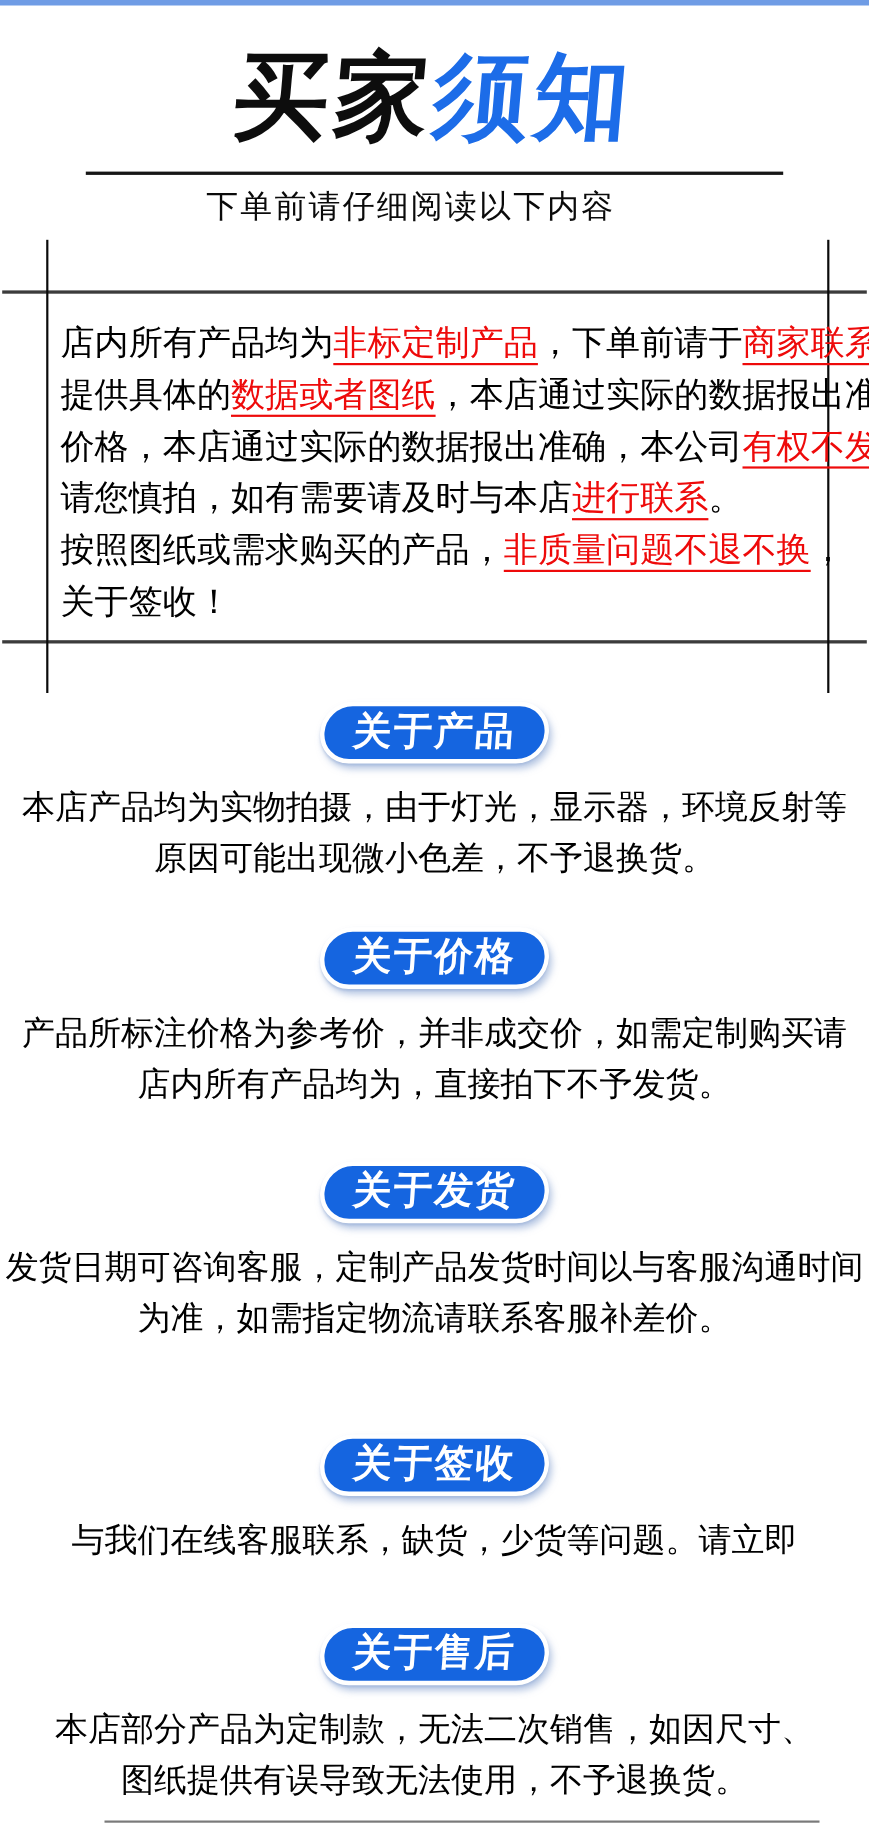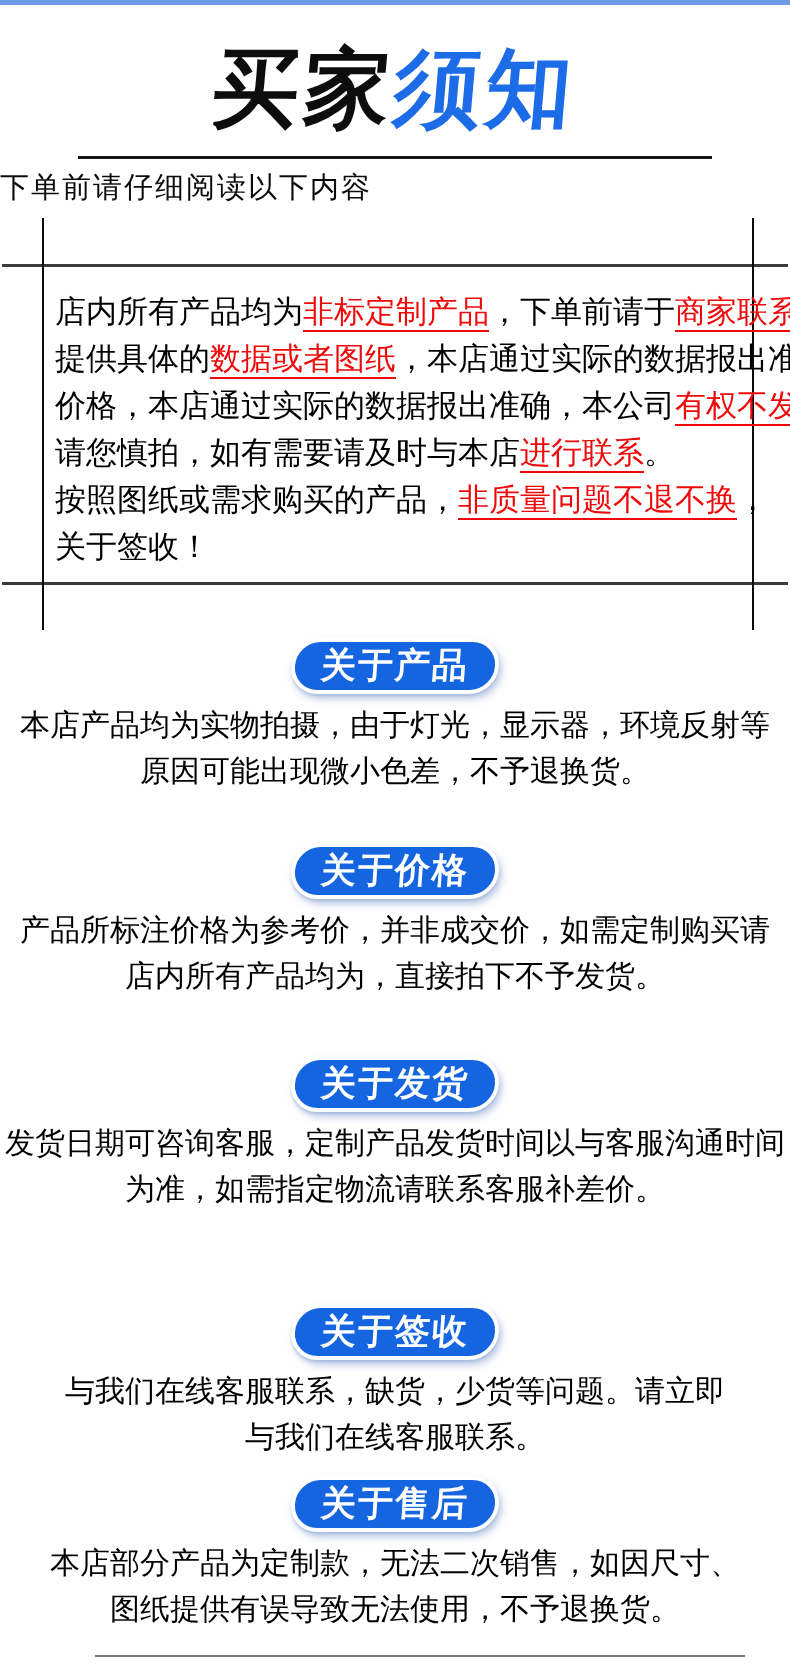--- a/index.html
+++ b/index.html
@@ -19,21 +19,21 @@
     text-align:center;
     font-size:86px;line-height:100px;
     font-weight:900;letter-spacing:5px;
     transform:skewX(-5deg);
   }
   .title .t-black{color:#0d0d0d;}
   .title .t-blue{color:var(--title-blue,#1c6ce8);}
   .title-underline{position:absolute;top:156px;left:78px;width:634px;height:3px;background:#161616;}
   .subtitle{
     position:absolute;top:168px;left:0;width:747px;
-    text-align:left;font-size:29px;letter-spacing:2px;color:#0a0a0a;
+    text-align:center;font-size:29px;letter-spacing:2px;color:#0a0a0a;
   }
   
   .hline{position:absolute;left:2px;width:786px;height:3px;background:#3c3c3c;}
   .hline.top{top:264px;}
   .hline.bottom{top:582px;}
   .vline{position:absolute;top:218px;width:2px;height:412px;background:#0a0a0a;}
   .vline.left{left:42px;}
   .vline.right{left:752px;}
   
   .notice{
@@ -59,21 +59,21 @@
     color:#fff;
     font-size:35px;font-weight:900;letter-spacing:2px;
     line-height:40px;
     padding:3px 26px 5px 26px;
     border:4px solid #ffffff;
     border-radius:30px;
     box-shadow:3px 5px 7px rgba(125,155,205,.55), 0 2px 2px rgba(140,165,210,.35);
     transform:skewX(-4deg);
   }
   .section-para{
-    margin-top:8px;
+    margin-top:18px;
     text-align:center;
     font-size:30px;line-height:46px;color:#000;
   }
   .section-para .para-line{white-space:nowrap;}
   .bottom-line{position:absolute;top:1655px;left:95px;width:650px;height:2px;background:#7a7a7a;}
 </style>
 </head>
 <body>
 
 <div id="page">
@@ -128,21 +128,20 @@
           <div class="para-line">发货日期可咨询客服，定制产品发货时间以与客服沟通时间</div>
           <div class="para-line">为准，如需指定物流请联系客服补差价。</div>
         </div>
       </div>
       <div class="section">
         <div class="badge-row">
           <div class="badge">关于签收</div>
         </div>
         <div class="section-para">
           <div class="para-line">与我们在线客服联系，缺货，少货等问题。请立即</div>
-          <div class="para-line">与我们在线客服联系。</div>
         </div>
       </div>
       <div class="section">
         <div class="badge-row">
           <div class="badge">关于售后</div>
         </div>
         <div class="section-para">
           <div class="para-line">本店部分产品为定制款，无法二次销售，如因尺寸、</div>
           <div class="para-line">图纸提供有误导致无法使用，不予退换货。</div>
         </div>

